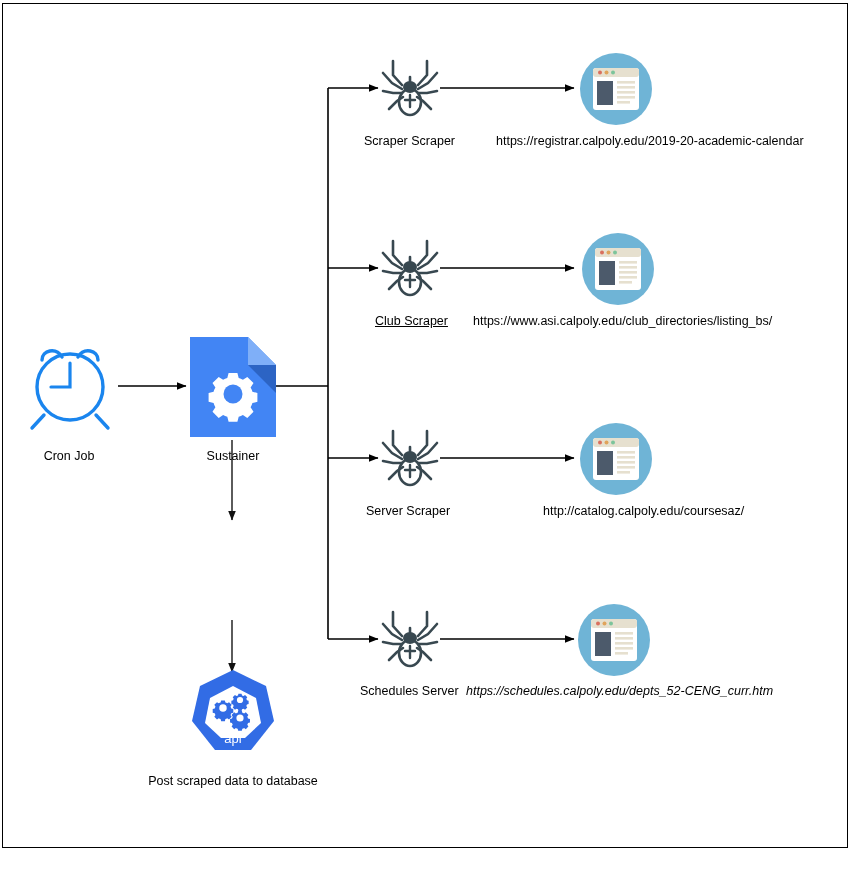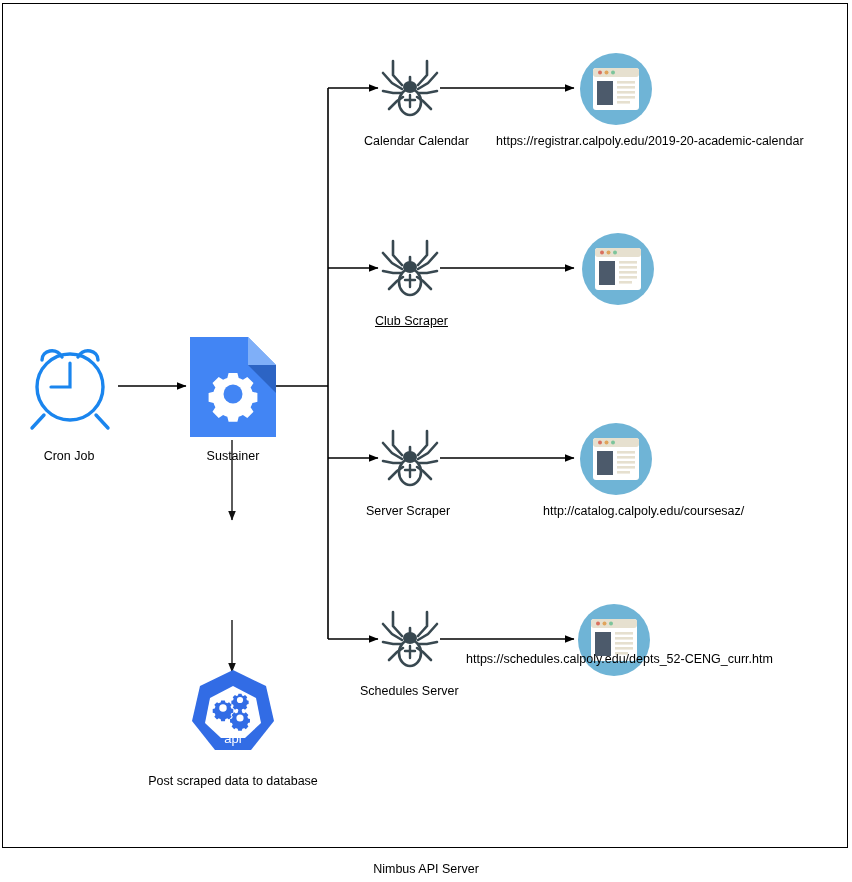--- a/index.html
+++ b/index.html
@@ -160,21 +160,21 @@
       <rect x="17" y="28" width="16" height="24" fill="#4C5A6B"></rect>
       <g fill="#E6E0CF">
         <rect x="37" y="28" width="18" height="2.6"></rect>
           <rect x="37" y="33" width="18" height="2.6"></rect>
         <rect x="37" y="38" width="18" height="2.6"></rect>
           <rect x="37" y="43" width="18" height="2.6"></rect>
         <rect x="37" y="48" width="13" height="2.6"></rect>
       </g>
     </svg>
   </div>
-  <div class="label" style="left:364px; top:134px;">Calendar Calendar</div>
+  <div class="label" style="left:364px; top:134px;">Scraper Scraper</div>
   <div class="label" style="left:470px; top:134px;padding-left:26px;">https://registrar.calpoly.edu/2019-20-academic-calendar</div>
 
   <div class="node" style="left:380px; top:237px;">
     <svg width="60" height="64" viewBox="0 0 60 64">
       <g stroke="#384850" stroke-width="2.6" fill="none" stroke-linecap="round">
         <path d="M13 4 L13 18 L22 28"></path>
           <path d="M47 4 L47 18 L38 28"></path>
         <path d="M3 16 L12 26 L22 32"></path>
           <path d="M57 16 L48 26 L38 32"></path>
         <path d="M3 34 L13 36 L22 36"></path>
@@ -200,20 +200,21 @@
       <g fill="#E6E0CF">
         <rect x="37" y="28" width="18" height="2.6"></rect>
           <rect x="37" y="33" width="18" height="2.6"></rect>
         <rect x="37" y="38" width="18" height="2.6"></rect>
           <rect x="37" y="43" width="18" height="2.6"></rect>
         <rect x="37" y="48" width="13" height="2.6"></rect>
       </g>
     </svg>
   </div>
   <div class="label" style="left:375px; top:314px;text-decoration:underline;">Club Scraper</div>
+  <div class="label" style="left:473px; top:314px;">https://www.asi.calpoly.edu/club_directories/listing_bs/</div>
 
   <div class="node" style="left:380px; top:427px;">
     <svg width="60" height="64" viewBox="0 0 60 64">
       <g stroke="#384850" stroke-width="2.6" fill="none" stroke-linecap="round">
         <path d="M13 4 L13 18 L22 28"></path>
           <path d="M47 4 L47 18 L38 28"></path>
         <path d="M3 16 L12 26 L22 32"></path>
           <path d="M57 16 L48 26 L38 32"></path>
         <path d="M3 34 L13 36 L22 36"></path>
           <path d="M57 34 L47 36 L38 36"></path>
@@ -277,17 +278,16 @@
       <g fill="#E6E0CF">
         <rect x="37" y="28" width="18" height="2.6"></rect>
           <rect x="37" y="33" width="18" height="2.6"></rect>
         <rect x="37" y="38" width="18" height="2.6"></rect>
           <rect x="37" y="43" width="18" height="2.6"></rect>
         <rect x="37" y="48" width="13" height="2.6"></rect>
       </g>
     </svg>
   </div>
   <div class="label" style="left:360px; top:684px;">Schedules Server</div>
-  <div class="label" style="left:466px; top:652px;">https://schedules.calpoly.edu/depts_52-CENG_curr.htm</div>
-
-  <div id="caption">Nimbus API Server</div>
+  <div class="label" style="left:466px; top:684px;font-style:italic;">https://schedules.calpoly.edu/depts_52-CENG_curr.htm</div>
+
 
 </div>
 
 </body></html>

